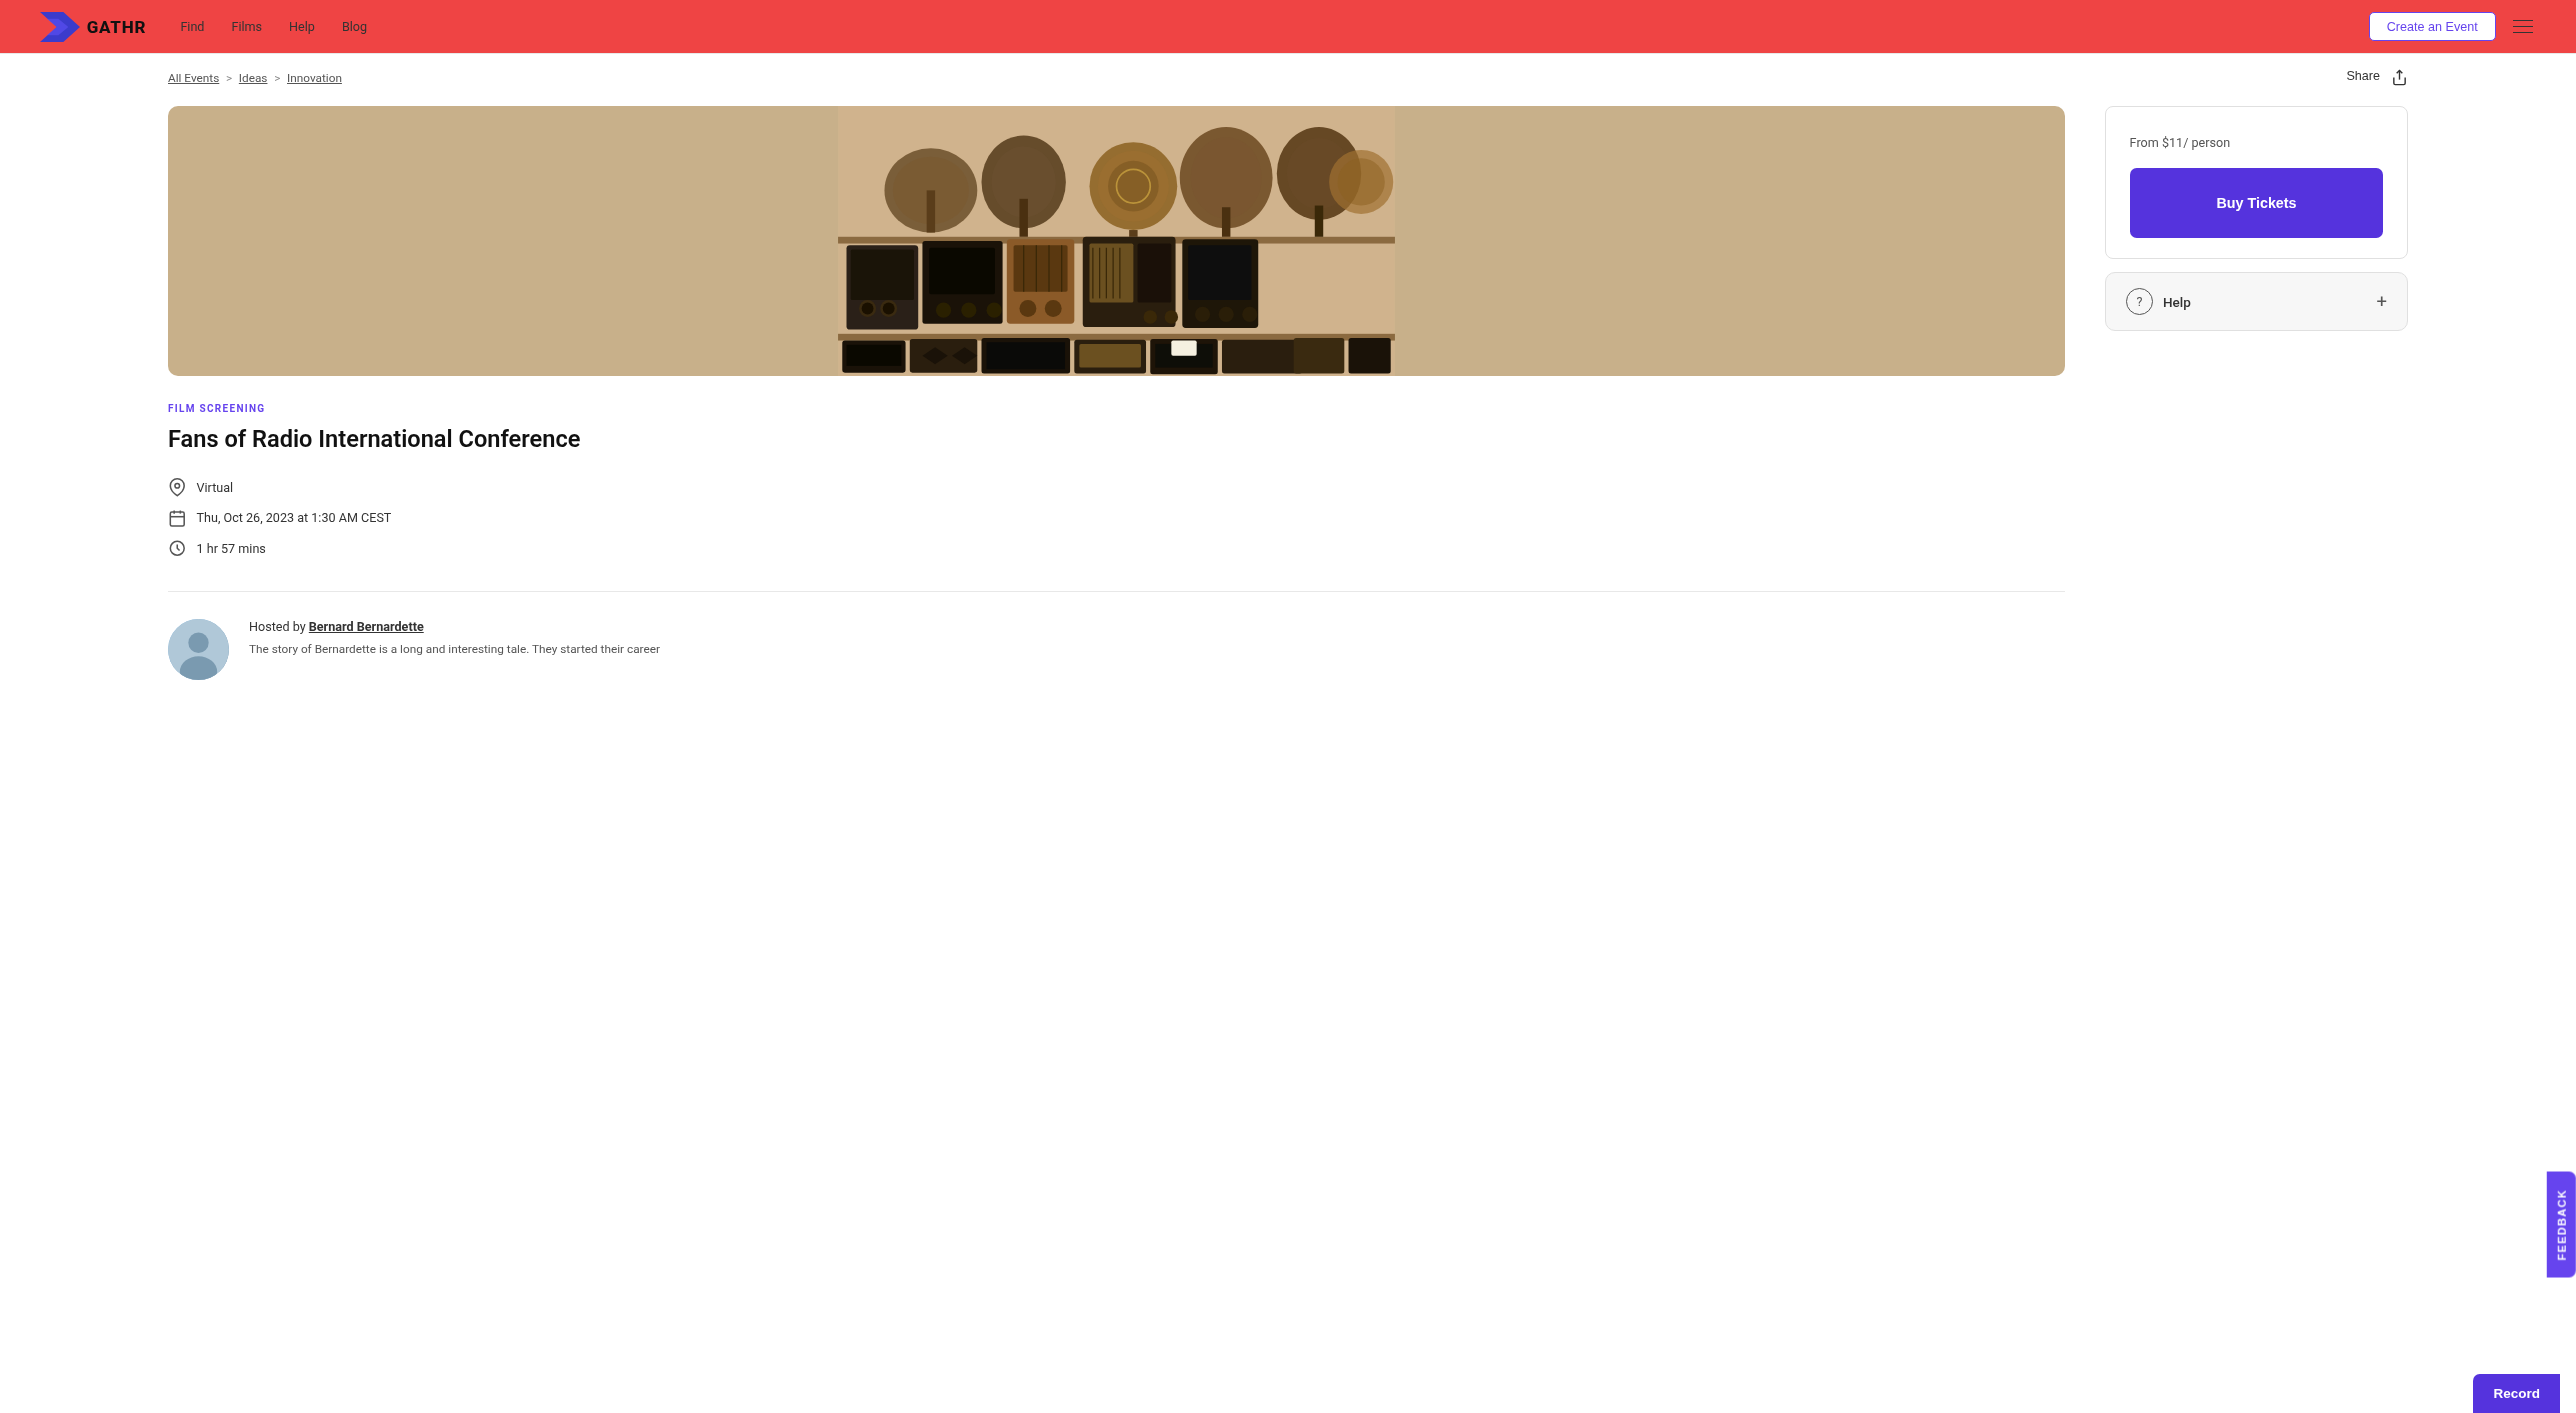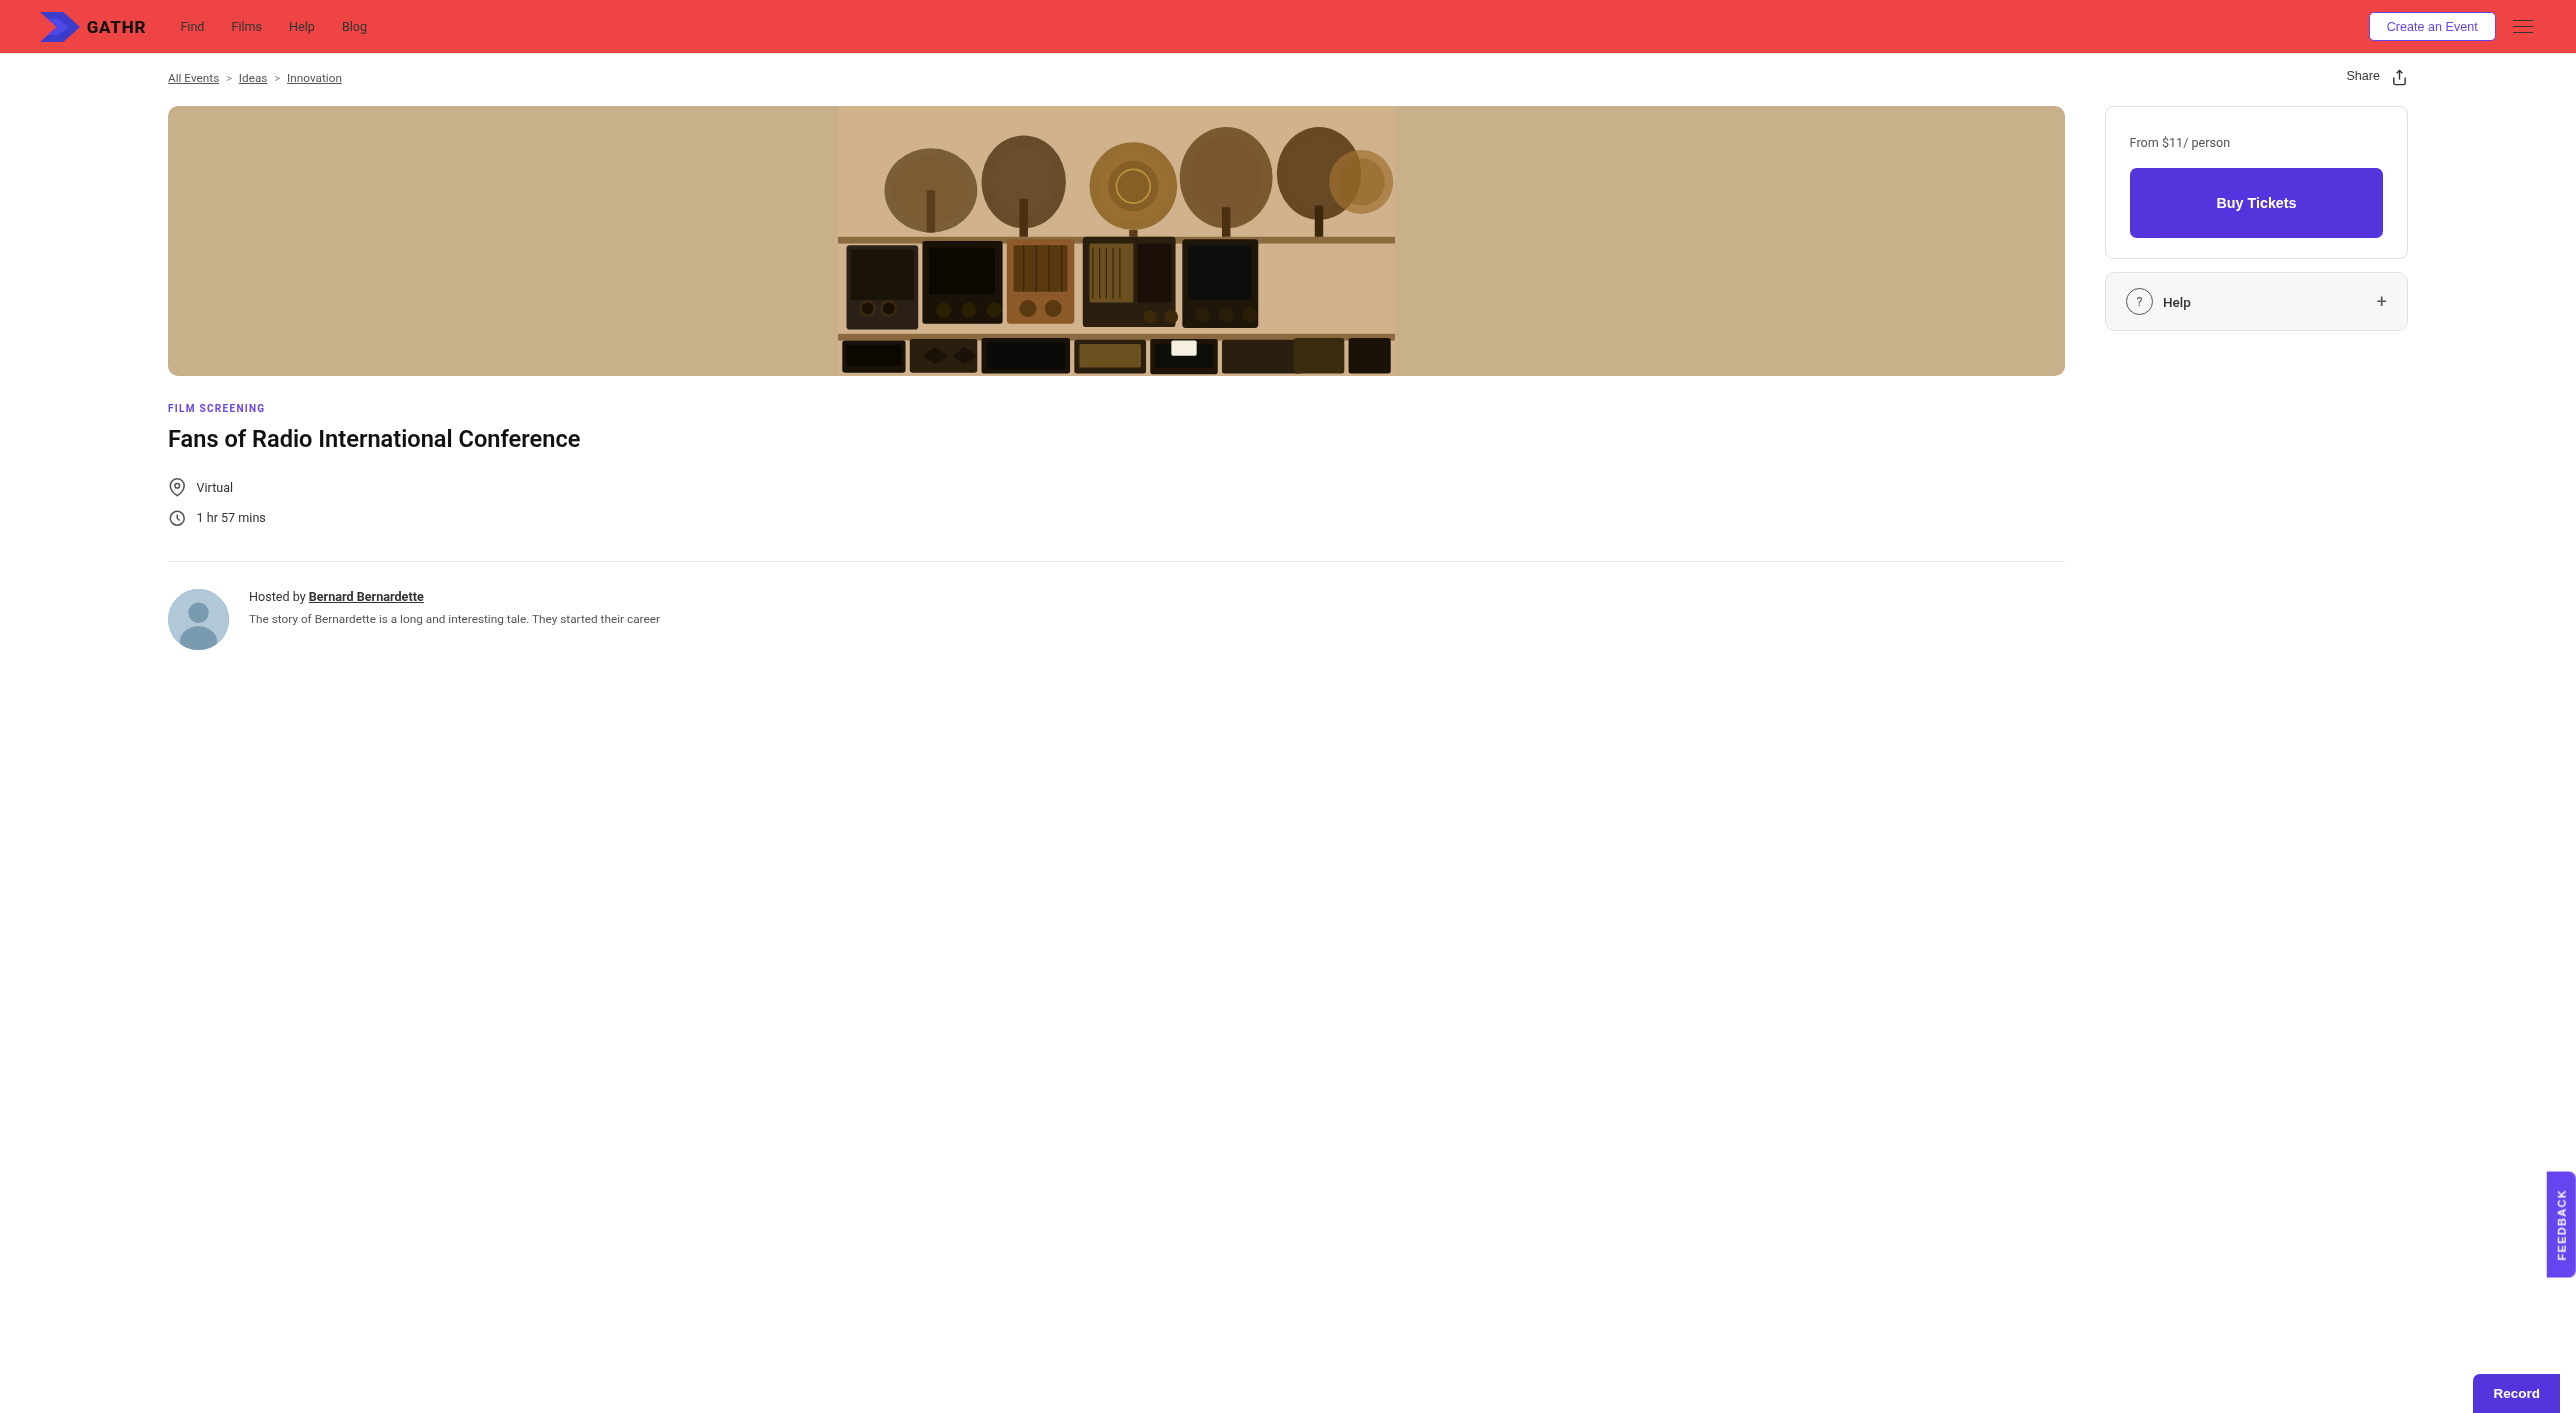--- a/index.html
+++ b/index.html
@@ -353,20 +353,29 @@
     <div class="event-meta">
       <div class="meta-row">
         <svg class="meta-icon" viewBox="0 0 24 24" fill="none" stroke="#555" stroke-width="2">
           <path d="M21 10c0 7-9 13-9 13S3 17 3 10a9 9 0 0118 0z"></path>
           <circle cx="12" cy="10" r="3"></circle>
         </svg>
         <span>Virtual</span>
       </div>
       <div class="meta-row">
         <svg class="meta-icon" viewBox="0 0 24 24" fill="none" stroke="#555" stroke-width="2">
+          <rect x="3" y="4" width="18" height="18" rx="2"></rect>
+          <line x1="16" y1="2" x2="16" y2="6"></line>
+          <line x1="8" y1="2" x2="8" y2="6"></line>
+          <line x1="3" y1="10" x2="21" y2="10"></line>
+        </svg>
+        <span>Thu, Oct 26, 2023 at 1:30 AM CEST</span>
+      </div>
+      <div class="meta-row">
+        <svg class="meta-icon" viewBox="0 0 24 24" fill="none" stroke="#555" stroke-width="2">
           <circle cx="12" cy="12" r="9"></circle>
           <polyline points="12 7 12 12 15 15"></polyline>
         </svg>
         <span>1 hr 57 mins</span>
       </div>
     </div>
 
     <div class="divider"></div>
 
     <div class="hosted-by">

